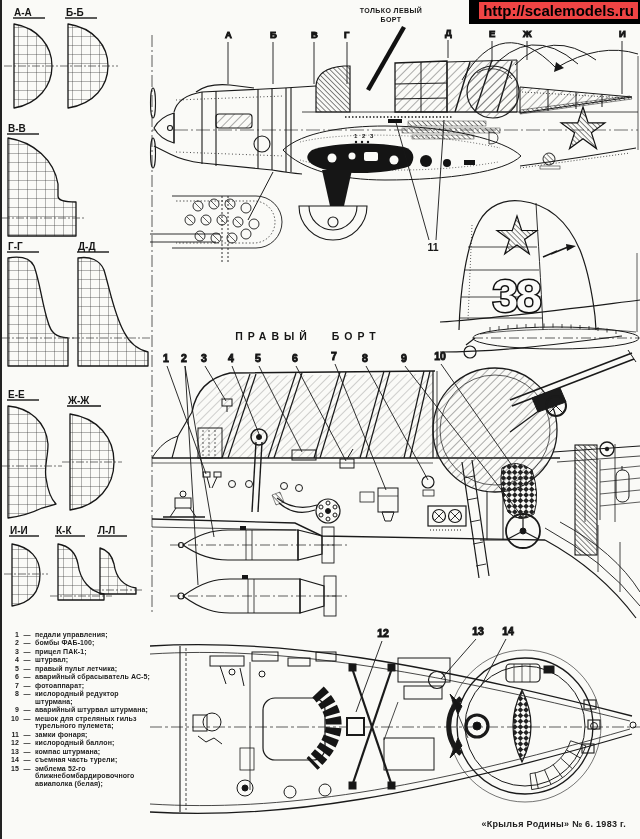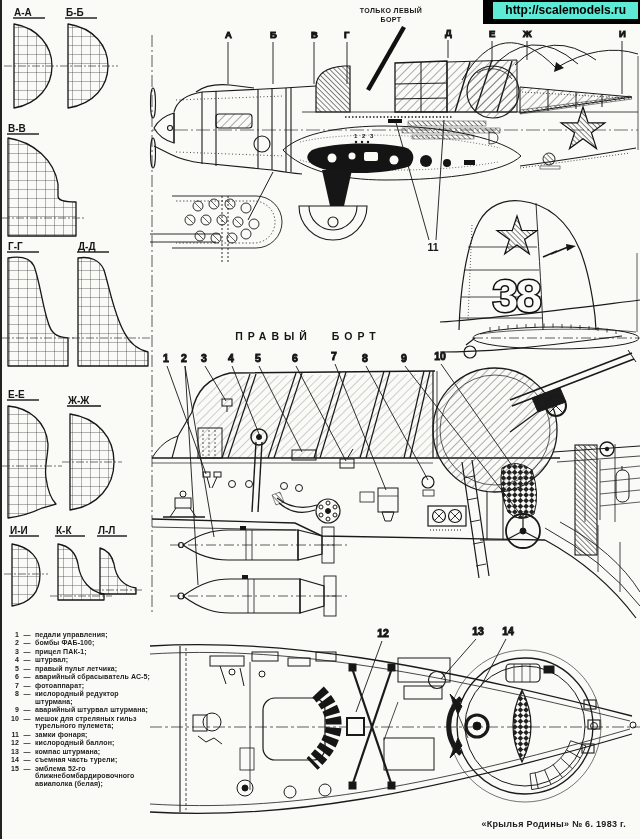--- a/index.html
+++ b/index.html
@@ -1,22 +1,22 @@
 <!DOCTYPE html>
 <html><head>
 <meta charset="utf-8">
 <style>
   html,body{margin:0;padding:0;background:#e8e8e6;}
   .page{position:relative;width:640px;height:839px;background:#fafaf7;overflow:hidden;
         font-family:"Liberation Sans","DejaVu Sans",sans-serif;color:#1c1c1c;}
   .art{position:absolute;left:0;top:0;width:640px;height:839px;}
   .scan-edge{position:absolute;left:0;top:0;width:2px;height:839px;background:#222;}
   .url-banner{position:absolute;top:0;right:0;background:#000;padding:2px 2px 5px 10px;}
-  .url-banner .inner{background:#5eead4;color:#000;font-weight:700;font-size:12px;
-        line-height:17px;padding:0 12px;letter-spacing:0;}
+  .url-banner .inner{background:#ef4444;color:#000;font-weight:700;font-size:15px;
+        line-height:17px;padding:0 4px;letter-spacing:0;}
   .legend{position:absolute;left:3px;top:631px;width:149px;font-weight:700;font-size:7px;
         line-height:1.07;letter-spacing:.1px;}
   .legend-row{display:grid;grid-template-columns:16px 12px 1fr;column-gap:2px;margin-bottom:1px;}
   .legend-num{text-align:right;}
   .legend-dash{text-align:center;}
   .legend-text{text-align:left;}
   .credit{position:absolute;right:14px;top:819px;font-weight:700;font-size:9px;letter-spacing:.3px;text-align:center;}
   text{font-family:"Liberation Sans","DejaVu Sans",sans-serif;fill:#161616;}
   .lbl{font-weight:700;font-size:10px;}
   .mark{font-weight:700;font-size:9.5px;}

